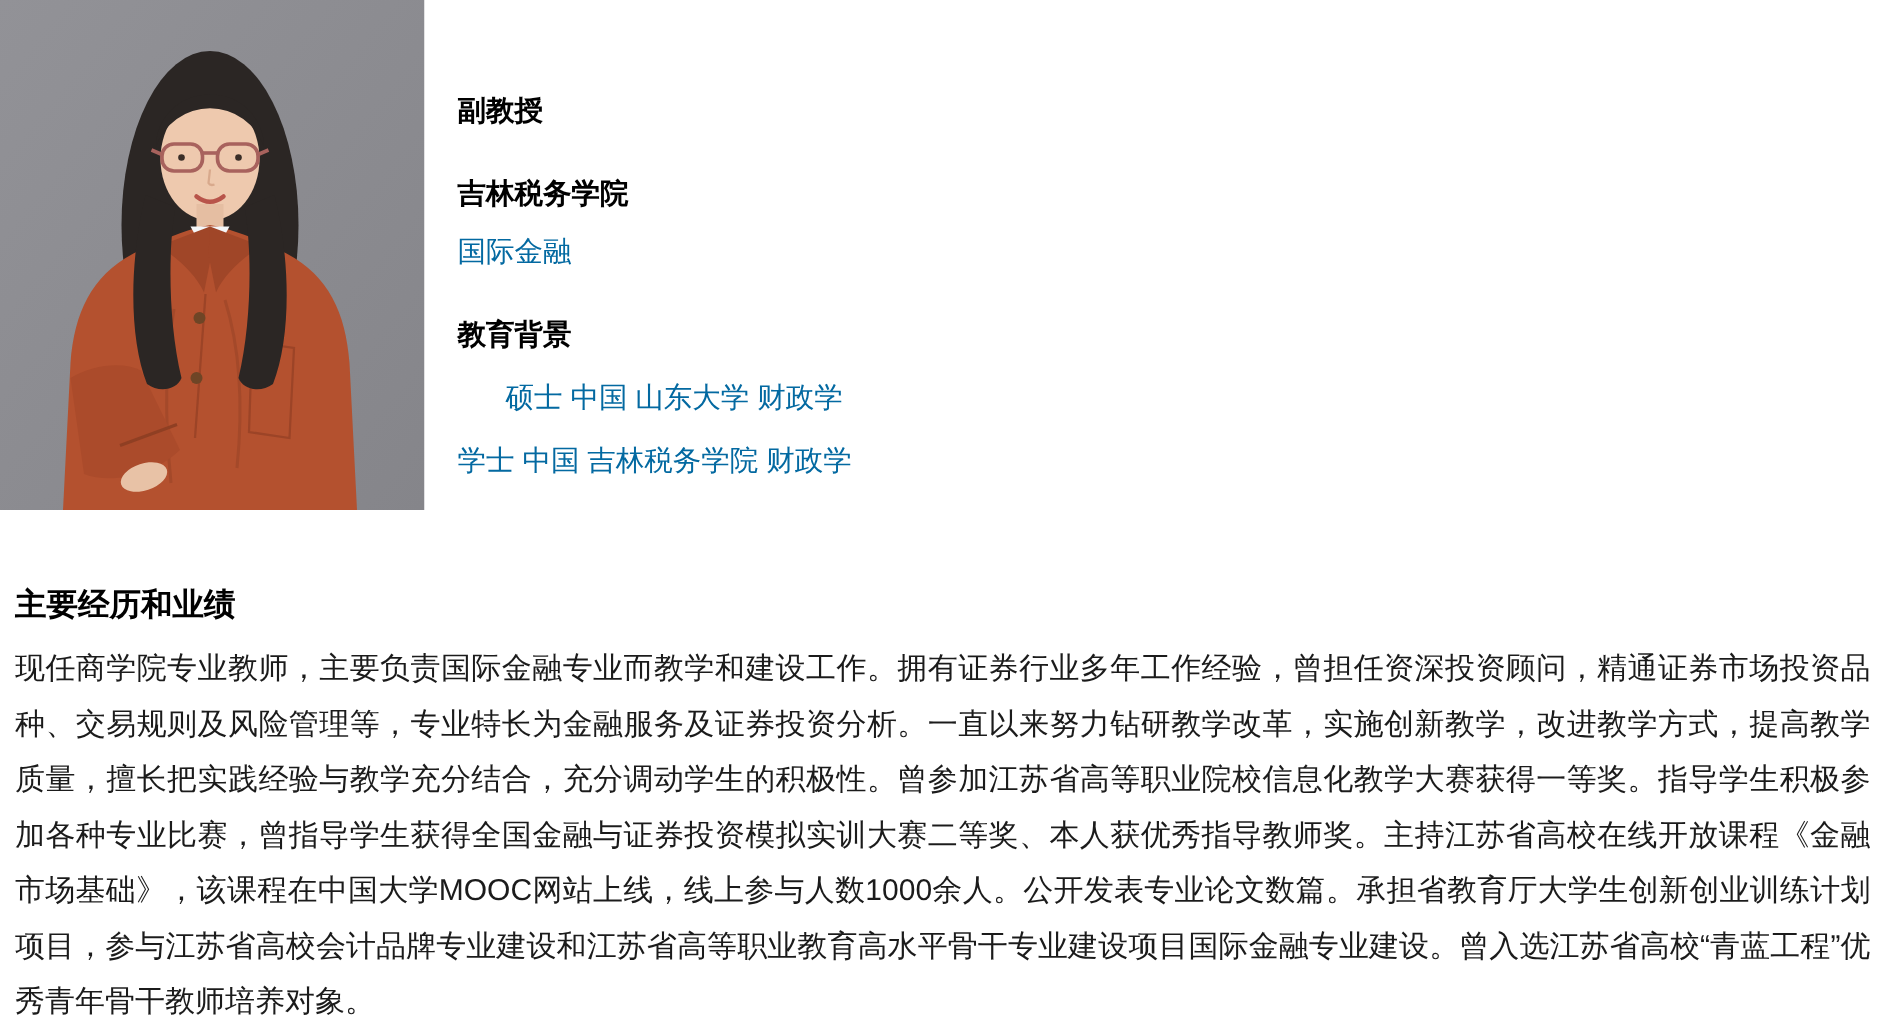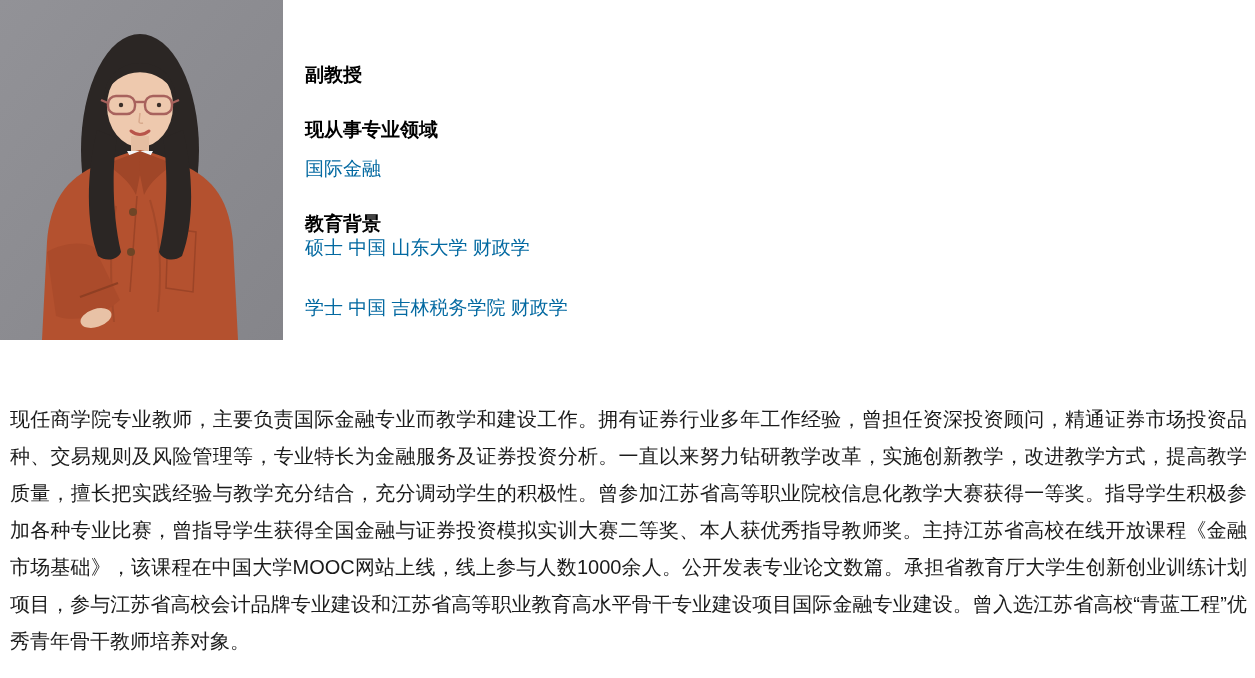--- a/index.html
+++ b/index.html
@@ -20,21 +20,21 @@
     left:305px;top:10px;width:930px;
     text-align:center;
     font-size:21px;line-height:26px;font-weight:700;color:#000;
   }
   .col-item{left:305px;font-size:19px;line-height:24px;color:#0369a1;}
   .bold{font-weight:700;color:#000;}
   .title{top:63px;text-align:right;}
   .field-h{top:118px;}
   .field-v{top:157px;}
   .edu-h{top:212px;}
-  .edu-1{top:236px;}
+  .edu-1{top:254px;margin-left:32px;}
   .edu-2{top:296px;}
   .experience{
     position:absolute;left:10px;top:390px;width:1237px;
   }
   .experience h2{
     margin:0;font-size:21px;line-height:27px;font-weight:700;color:#000;
   }
   .experience p{
     margin:11px 0 0 0;
     font-size:20px;line-height:37px;
@@ -101,24 +101,25 @@
       <ellipse cx="96" cy="318" rx="16" ry="9" fill="#e8c2a6" transform="rotate(-18 96 318)"></ellipse>
 
       <path d="M97,130 C86,175 86,225 98,256 C106,262 118,260 121,252 C112,215 112,165 117,138 Z" fill="#2b2624"></path>
       <path d="M183,130 C194,175 194,225 182,256 C174,262 162,260 159,252 C168,215 168,165 163,138 Z" fill="#2b2624"></path>
     </svg>
   </div>
 
 
   <div class="abs col-item bold title">副教授</div>
 
-  <div class="abs col-item bold field-h">现从事专业领域</div>
+  <div class="abs col-item bold field-h">吉林税务学院</div>
   <div class="abs col-item field-v">国际金融</div>
 
   <div class="abs col-item bold edu-h">教育背景</div>
   <div class="abs col-item edu-1">硕士 中国 山东大学 财政学</div>
   <div class="abs col-item edu-2">学士 中国 吉林税务学院 财政学</div>
 
   <div class="experience">
+    <h2>主要经历和业绩</h2>
     <p>现任商学院专业教师，主要负责国际金融专业而教学和建设工作。拥有证券行业多年工作经验，曾担任资深投资顾问，精通证券市场投资品种、交易规则及风险管理等，专业特长为金融服务及证券投资分析。一直以来努力钻研教学改革，实施创新教学，改进教学方式，提高教学质量，擅长把实践经验与教学充分结合，充分调动学生的积极性。曾参加江苏省高等职业院校信息化教学大赛获得一等奖。指导学生积极参加各种专业比赛，曾指导学生获得全国金融与证券投资模拟实训大赛二等奖、本人获优秀指导教师奖。主持江苏省高校在线开放课程《金融市场基础》，该课程在中国大学MOOC网站上线，线上参与人数1000余人。公开发表专业论文数篇。承担省教育厅大学生创新创业训练计划项目，参与江苏省高校会计品牌专业建设和江苏省高等职业教育高水平骨干专业建设项目国际金融专业建设。曾入选江苏省高校“青蓝工程”优秀青年骨干教师培养对象。</p>
   </div>
 
 </div>
 
 </body></html>

